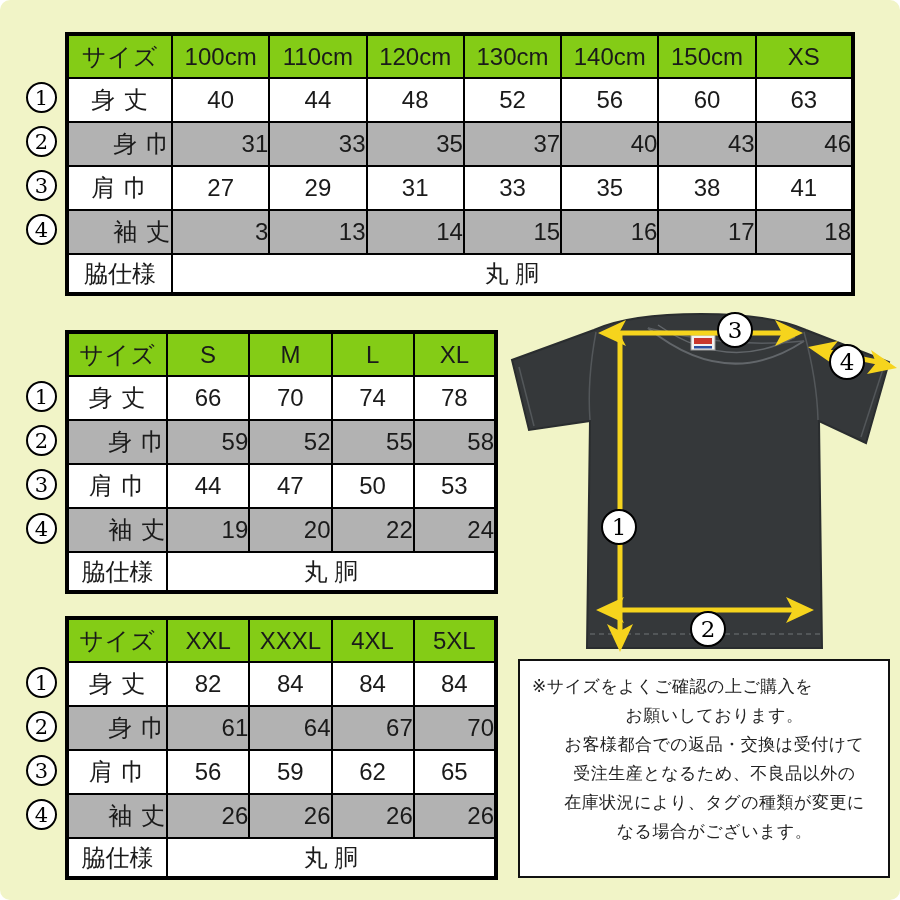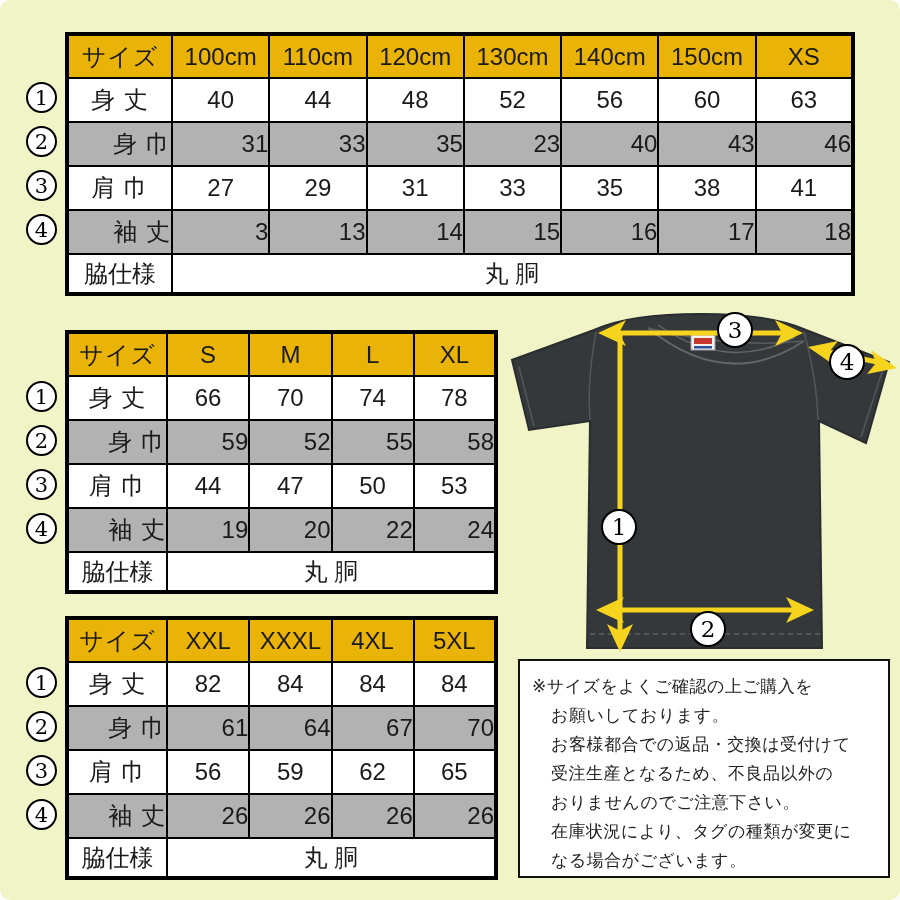--- a/index.html
+++ b/index.html
@@ -12,41 +12,41 @@
   .size-table{
     position:absolute;border-collapse:collapse;table-layout:fixed;
     background:#ffffff;border:4px solid #000;text-align:center;
   }
   .size-table td,.size-table th{
     border:2px solid #000;padding:0;font-weight:normal;
     font-size:24px;line-height:1;vertical-align:middle;
   }
   .size-table tr{height:44px;}
   .size-table tr.foot{height:40px;}
-  .size-table tr.hdr th{background:#eab308;}
+  .size-table tr.hdr th{background:#84cc16;}
   .size-table tr.shade td{background:#b2b2b2;text-align:right;}
   .size-table td.lbl,.size-table th.lbl{letter-spacing:1px;}
   .t-top{left:65px;top:32px;width:790px;}
   .t-mid{left:65px;top:330px;width:433px;}
   .t-bot{left:65px;top:616px;width:433px;}
   
   .marker{
     position:absolute;width:31px;height:31px;border:2px solid #000;border-radius:50%;
     background:#fff;box-sizing:border-box;
     font-family:"DejaVu Serif","Liberation Serif",serif;font-size:21px;
     display:flex;align-items:center;justify-content:center;color:#000;
   }
   
   .note{
     position:absolute;left:518px;top:659px;width:372px;height:219px;box-sizing:border-box;
     background:#ffffff;border:2px solid #111;padding:11px 10px 0 12px;
     font-size:17px;line-height:29px;color:#222;letter-spacing:0.5px;
   }
   .note .line{white-space:nowrap;}
-  .note .indent{padding-left:19px;}
+  .note .indent{padding-left:19px;text-align:center;}
   
   .shirt-svg{position:absolute;left:505px;top:300px;}
   .svg-marker-text{
     font-family:"DejaVu Serif","Liberation Serif",serif;font-size:23px;fill:#000;
     text-anchor:middle;
   }
 </style>
 </head>
 <body>
 
@@ -82,21 +82,21 @@
       <td>52</td>
       <td>56</td>
       <td>60</td>
       <td>63</td>
     </tr>
     <tr class="shade">
       <td class="lbl">身 巾</td>
       <td>31</td>
       <td>33</td>
       <td>35</td>
-      <td>23</td>
+      <td>37</td>
       <td>40</td>
       <td>43</td>
       <td>46</td>
     </tr>
     <tr>
       <td class="lbl">肩 巾</td>
       <td>27</td>
       <td>29</td>
       <td>31</td>
       <td>33</td>
@@ -296,18 +296,17 @@
       <circle cx="708" cy="629" r="17" fill="#ffffff" stroke="#000" stroke-width="2"></circle>
       <text class="svg-marker-text" x="708" y="637">2</text>
     </g>
   </svg>
 
   <div class="note">
     <div class="line">※サイズをよくご確認の上ご購入を</div>
     <div class="line indent">お願いしております。</div>
     <div class="line indent">お客様都合での返品・交換は受付けて</div>
     <div class="line indent">受注生産となるため、不良品以外の</div>
-    <div class="line indent">おりませんのでご注意下さい。</div>
     <div class="line indent">在庫状況により、タグの種類が変更に</div>
     <div class="line indent">なる場合がございます。</div>
   </div>
 
 </div>
 
 </body></html>

